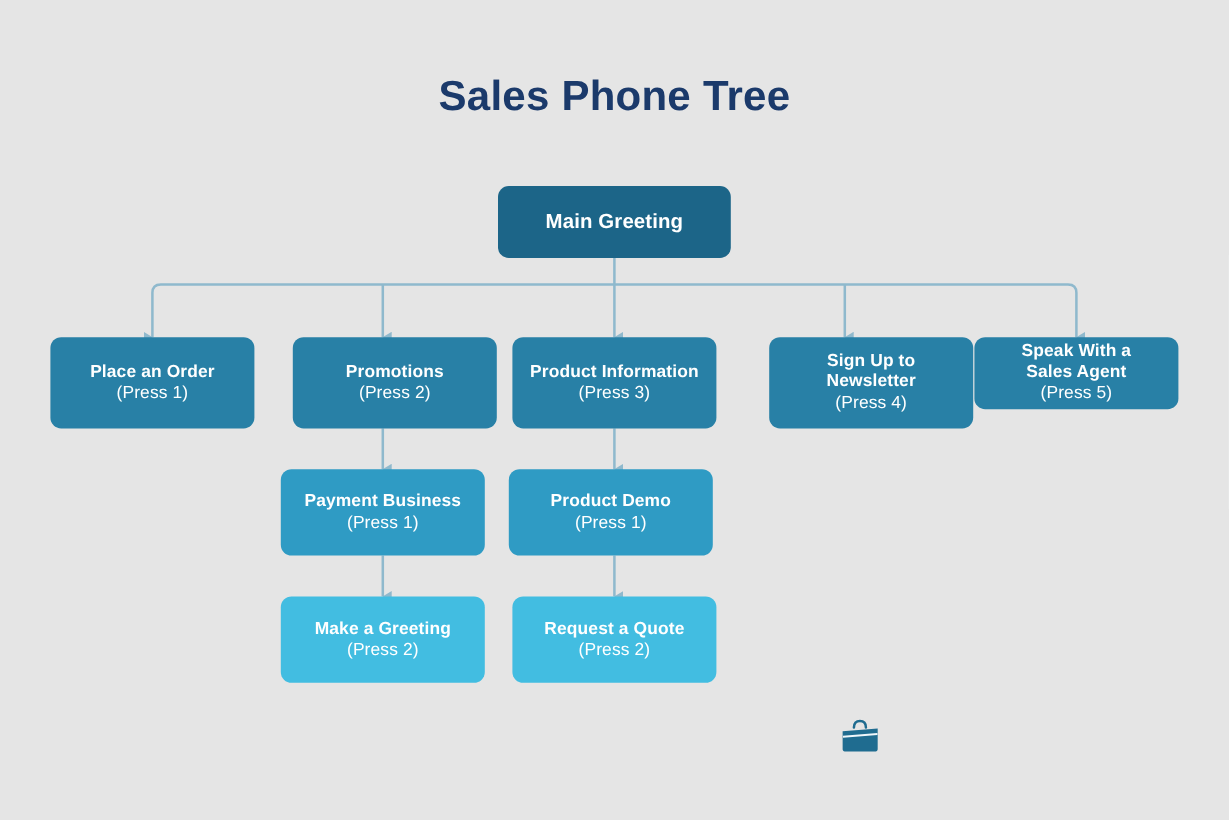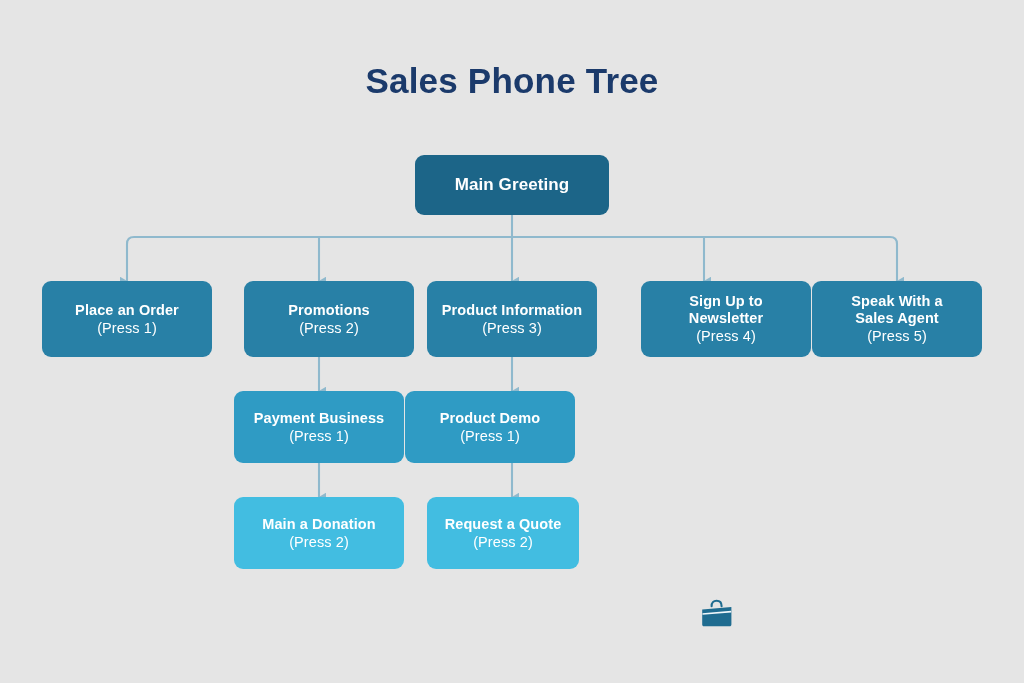--- a/index.html
+++ b/index.html
@@ -155,42 +155,42 @@
     <div class="node-title">Product Information</div>
     <div class="node-press">(Press 3)</div>
   </div>
 
   <div class="node tier-two" style="left:641px; top:281px; width:170px; height:76px;">
     <div class="node-title">Sign Up to
 Newsletter</div>
     <div class="node-press">(Press 4)</div>
   </div>
 
-  <div class="node tier-two" style="left:812px; top:281px; width:170px; height:76px;">
+  <div class="node tier-two" style="left:812px; top:281px; width:170px; height:60px;">
     <div class="node-title">Speak With a
 Sales Agent</div>
     <div class="node-press">(Press 5)</div>
   </div>
 
   <div class="node tier-three" style="left:234px; top:391px; width:170px; height:72px;">
     <div class="node-title">Payment Business</div>
     <div class="node-press">(Press 1)</div>
   </div>
 
-  <div class="node tier-three" style="left:405px; top:391px; width:170px; height:72px;">
+  <div class="node tier-three" style="left:424px; top:391px; width:170px; height:72px;">
     <div class="node-title">Product Demo</div>
     <div class="node-press">(Press 1)</div>
   </div>
 
   <div class="node tier-four" style="left:234px; top:497px; width:170px; height:72px;">
-    <div class="node-title">Main a Donation</div>
+    <div class="node-title">Make a Greeting</div>
     <div class="node-press">(Press 2)</div>
   </div>
 
-  <div class="node tier-four" style="left:427px; top:497px; width:152px; height:72px;">
+  <div class="node tier-four" style="left:427px; top:497px; width:170px; height:72px;">
     <div class="node-title">Request a Quote</div>
     <div class="node-press">(Press 2)</div>
   </div>
 
   <div class="logo">
     <svg class="logo-icon" viewBox="0 0 34 32" aria-hidden="true">
       <path d="M11.6 8.2 C11.6 4.6 13.4 2.8 16.6 2.8 C19.8 2.8 21.6 4.6 21.6 8.2" fill="none" stroke="#1f6c90" stroke-width="2.1" stroke-linecap="round"></path>
       <path d="M2.2 11.4 L31.4 9.0 L31.4 26.4 C31.4 27.4 30.7 28.2 29.7 28.2
                L3.9 28.2 C2.9 28.2 2.2 27.4 2.2 26.4 Z" fill="#1f6c90"></path>
       <path d="M2.5 16.0 L31.2 13.6" fill="none" stroke="#eff7fb" stroke-width="1.6"></path>

